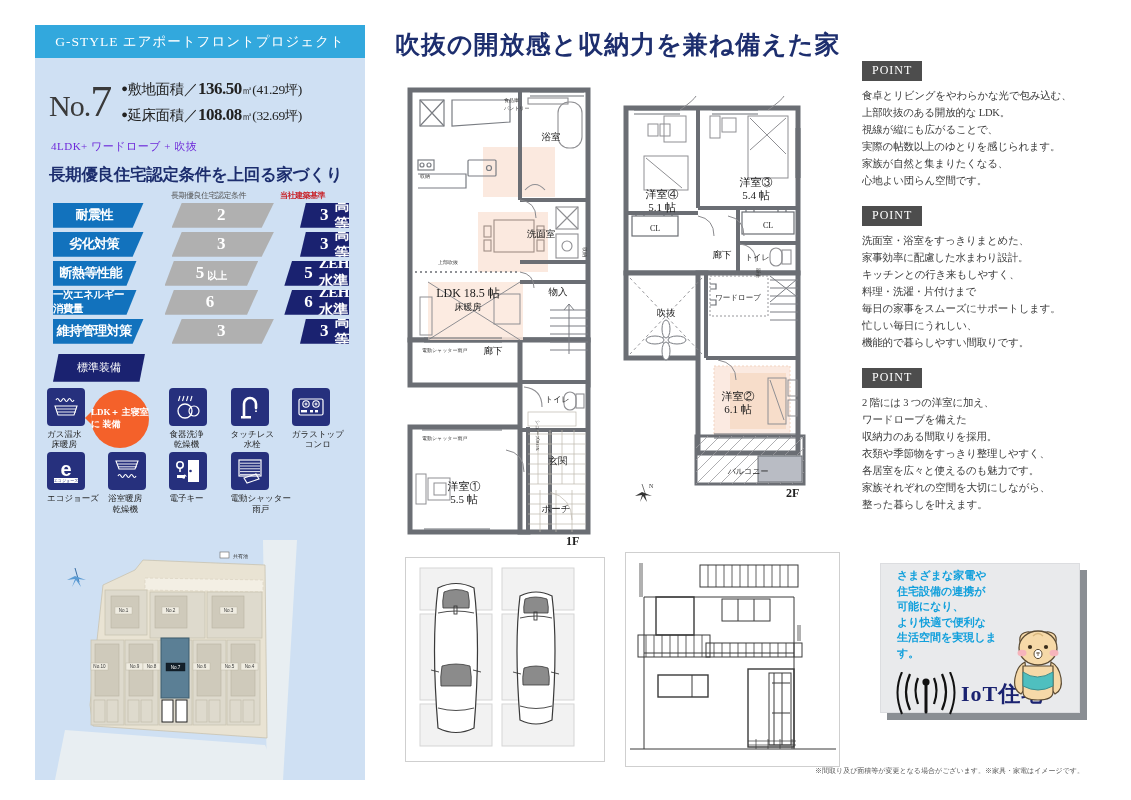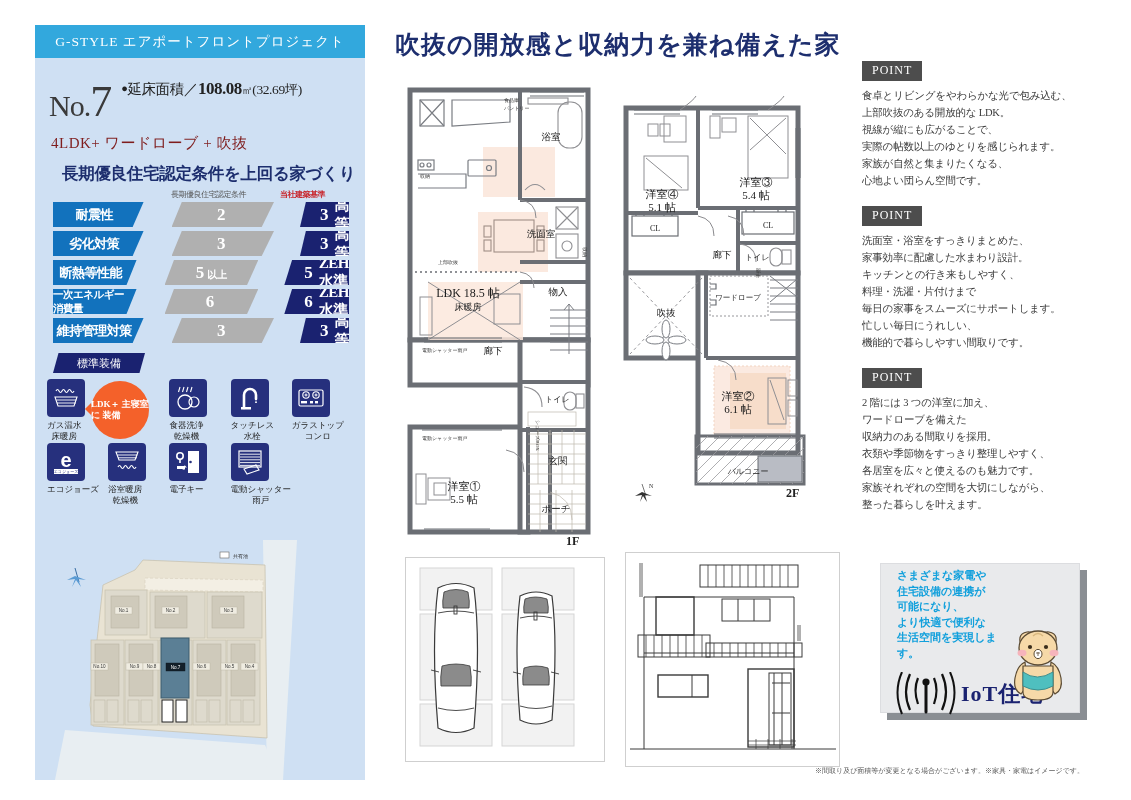--- a/index.html
+++ b/index.html
@@ -38,26 +38,26 @@
   .area-row {
     font-size:14.5px; color:#222; white-space:nowrap;
     letter-spacing:-0.4px; line-height:1.55;
   }
   .area-row .bullet { font-size:11px; vertical-align:2px; }
   .area-row .val { font-size:17px; font-weight:bold; letter-spacing:-0.5px;}
   .area-row .unit { font-size:11px; }
   .area-row .tsubo { font-size:13.5px; }
 
   #layout-line {
-    font-size:15px; color:#7f1d1d; padding:8px 0 2px 16px;
+    font-size:11px; color:#6d28d9; padding:8px 0 2px 16px;
     letter-spacing:0.5px; white-space:nowrap;
   }
   #longterm-line {
     font-size:16.5px; color:#1d2e6e; font-weight:bold;
-    padding:8px 0 4px 14px; letter-spacing:-0.3px; white-space:nowrap;margin-left:13px;
+    padding:8px 0 4px 14px; letter-spacing:-0.3px; white-space:nowrap;
   }
 
   
   #perf-table { padding:0 16px 0 18px; }
   #perf-head { display:flex; font-size:8px; height:13px; }
   #perf-head .h1 { width:108px; }
   #perf-head .h2 { width:95px; text-align:center; color:#555; letter-spacing:-0.5px;}
   #perf-head .h3 { flex:1; text-align:center; color:#c8262c; font-weight:bold; letter-spacing:-0.5px;}
   .perf-row {
     position:relative; height:25px; margin-bottom:4px;
@@ -82,21 +82,21 @@
   .perf-our {
     flex:1; background:#1a2270; color:#fff;
     display:flex; align-items:center; margin-left:-12px;
     clip-path: polygon(12% 0, 100% 0, 100% 100%, 0 100%);
     padding-left:20px; font-size:17px; font-weight:bold;
   }
   .perf-our .tag { font-size:15px; margin-left:6px; letter-spacing:-0.5px; }
 
   
   #std-banner {
-    margin:10px 0 6px 18px; width:92px; height:20px;
+    margin:10px 0 6px 18px; width:92px; height:28px;
     background:#1a2270; color:#fff; font-size:11px;
     display:flex; align-items:center; justify-content:center;
     clip-path: polygon(6% 0, 100% 0, 94% 100%, 0 100%);
   }
   #eq-grid {
     display:grid; grid-template-columns:repeat(5,1fr);
     padding:0 12px; row-gap:2px; position:relative;
   }
   .eq {
     display:flex; flex-direction:column; align-items:flex-start;
@@ -189,20 +189,23 @@
 
   <div id="brand-bar">
     <span>G-STYLE エアポートフロントプロジェクト</span>
   </div>
 
   <div id="spec-head">
     <div id="no-label">
       <span>No.</span><span class="num">7</span>
     </div>
     <div id="areas">
+      <div class="area-row">
+        <span class="bullet">●</span><span>敷地面積／</span><span class="val">136.50</span><span class="unit">㎡</span><span class="tsubo">(41.29坪)</span>
+      </div>
       <div class="area-row">
         <span class="bullet">●</span><span>延床面積／</span><span class="val">108.08</span><span class="unit">㎡</span><span class="tsubo">(32.69坪)</span>
       </div>
     </div>
   </div>
 
   <div id="layout-line">4LDK+ ワードローブ + 吹抜</div>
   <div id="longterm-line">長期優良住宅認定条件を上回る家づくり</div>
 
   <div id="perf-table">

